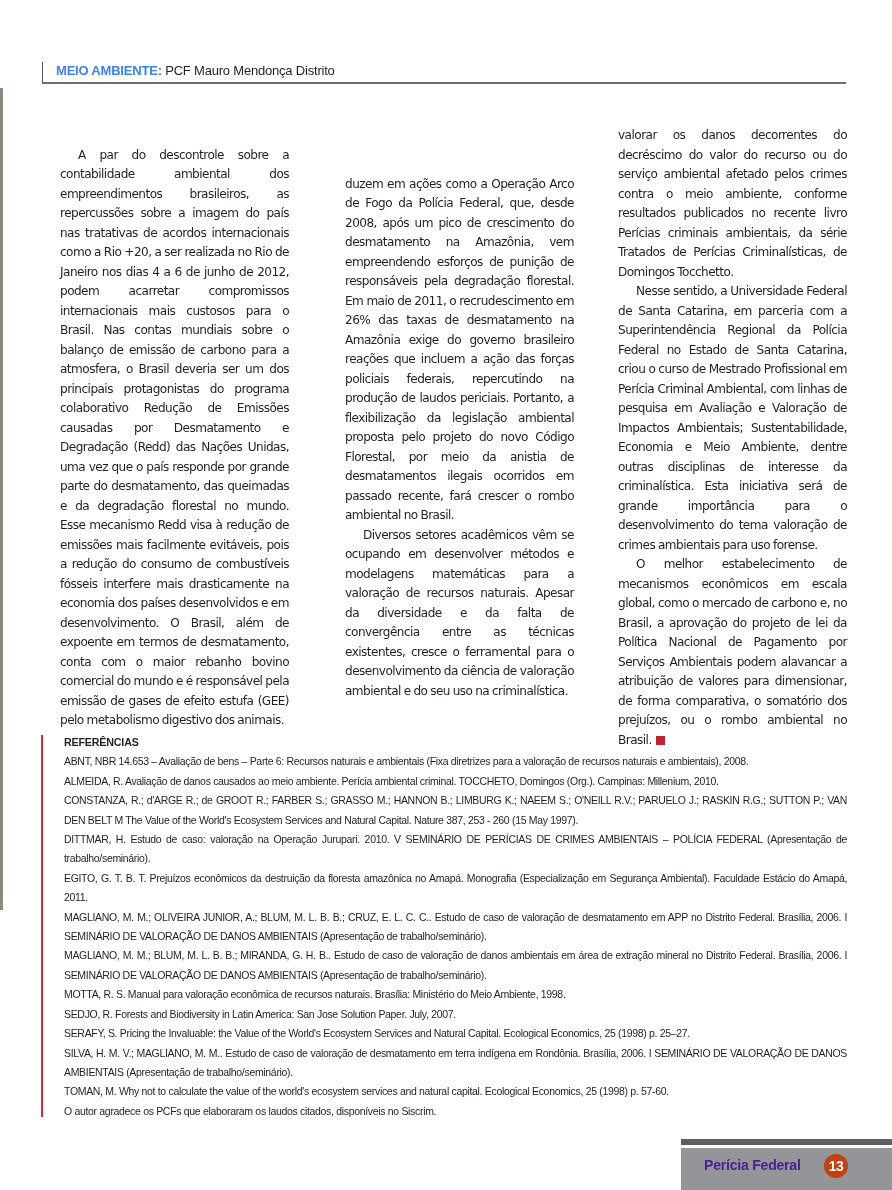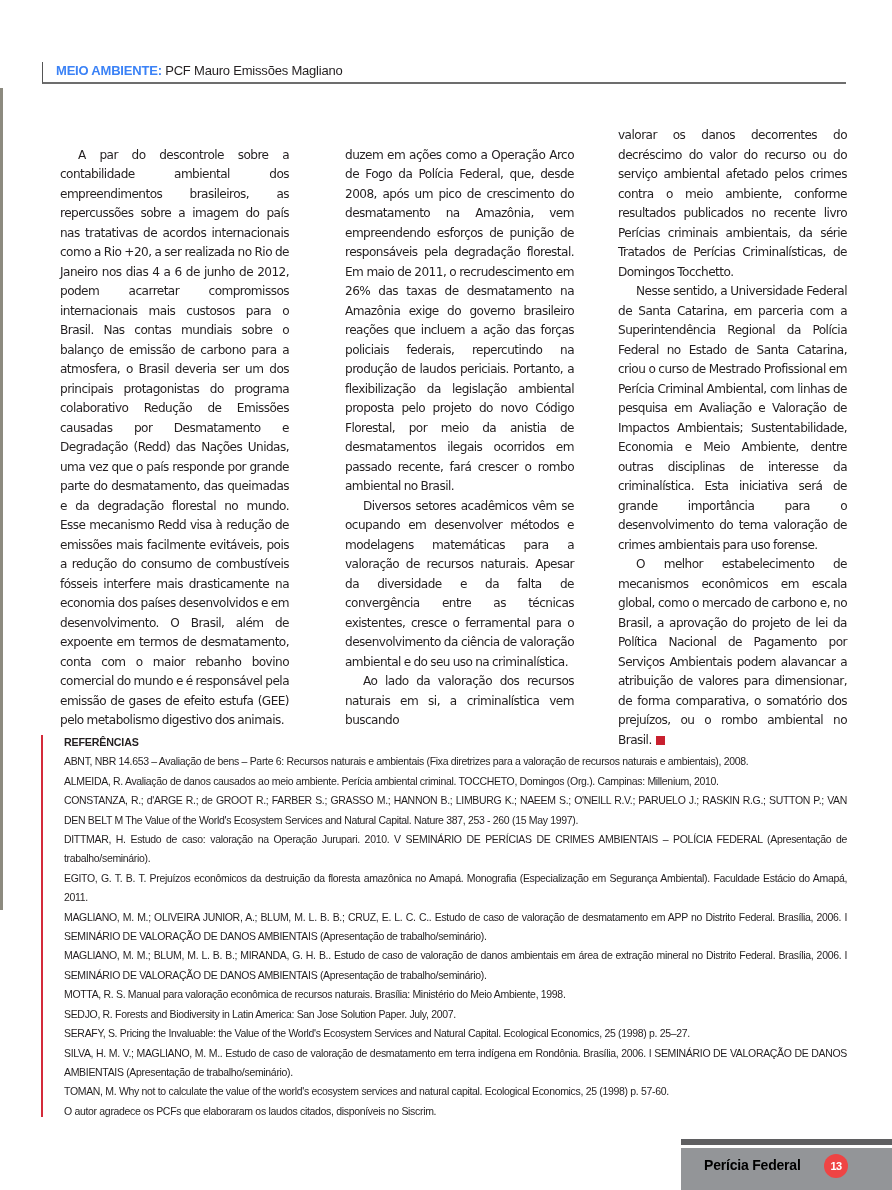--- a/index.html
+++ b/index.html
@@ -62,47 +62,46 @@
     position: absolute; left: 681px; top: 1139px; width: 211px; height: 6px;
     background: #5f5f61;
   }
   .footer {
     position: absolute; left: 681px; top: 1148px; width: 211px; height: 42px;
     background: #939598;
   }
   .footer .mag {
     position: absolute; left: 23px; top: 9px;
     font-family: "Liberation Sans", sans-serif; font-weight: bold; font-size: 14px;
-    color: #000000; letter-spacing: -0.2px;
+    color: #4c1d95; letter-spacing: -0.2px;
   }
   .footer .page {
     position: absolute; left: 143px; top: 6px; width: 24px; height: 24px;
-    border-radius: 50%; background: #ef4444; color: #fff;
-    font-family: "Liberation Sans", sans-serif; font-weight: bold; font-size: 11px;
+    border-radius: 50%; background: #c2410c; color: #fff;
+    font-family: "Liberation Sans", sans-serif; font-weight: bold; font-size: 14px;
     line-height: 24px; text-align: center; letter-spacing: -0.5px;
   }
 </style>
 </head>
 <body>
 
 <div class="left-band"></div>
 
 <div class="header">
   <span class="section">MEIO AMBIENTE:</span>
-  <span class="author">PCF Mauro Emissões Magliano</span>
+  <span class="author">PCF Mauro Mendonça Distrito</span>
 </div>
 
 <div class="columns">
   <div class="col col1">
     <p>A par do descontrole sobre a contabilidade ambiental dos empreendimentos brasileiros, as repercussões sobre a imagem do país nas tratativas de acordos internacionais como a Rio +20, a ser realizada no Rio de Janeiro nos dias 4 a 6 de junho de 2012, podem acarretar compromissos internacionais mais custosos para o Brasil. Nas contas mundiais sobre o balanço de emissão de carbono para a atmosfera, o Brasil deveria ser um dos principais protagonistas do programa colaborativo Redução de Emissões causadas por Desmatamento e Degradação (Redd) das Nações Unidas, uma vez que o país responde por grande parte do desmatamento, das queimadas e da degradação florestal no mundo. Esse mecanismo Redd visa à redução de emissões mais facilmente evitáveis, pois a redução do consumo de combustíveis fósseis interfere mais drasticamente na economia dos países desenvolvidos e em desenvolvimento. O Brasil, além de expoente em termos de desmatamento, conta com o maior rebanho bovino comercial do mundo e é responsável pela emissão de gases de efeito estufa (GEE) pelo metabolismo digestivo dos animais.</p>
   </div>
   <div class="col col2">
     <p class="noindent">duzem em ações como a Operação Arco de Fogo da Polícia Federal, que, desde 2008, após um pico de crescimento do desmatamento na Amazônia, vem empreendendo esforços de punição de responsáveis pela degradação florestal. Em maio de 2011, o recrudescimento em 26% das taxas de desmatamento na Amazônia exige do governo brasileiro reações que incluem a ação das forças policiais federais, repercutindo na produção de laudos periciais. Portanto, a flexibilização da legislação ambiental proposta pelo projeto do novo Código Florestal, por meio da anistia de desmatamentos ilegais ocorridos em passado recente, fará crescer o rombo ambiental no Brasil.</p>
     <p>Diversos setores acadêmicos vêm se ocupando em desenvolver métodos e modelagens matemáticas para a valoração de recursos naturais. Apesar da diversidade e da falta de convergência entre as técnicas existentes, cresce o ferramental para o desenvolvimento da ciência de valoração ambiental e do seu uso na criminalística.</p>
-    <p>Ao lado da valoração dos recursos naturais em si, a criminalística vem buscando</p>
   </div>
   <div class="col col3">
     <p class="noindent">valorar os danos decorrentes do decréscimo do valor do recurso ou do serviço ambiental afetado pelos crimes contra o meio ambiente, conforme resultados publicados no recente livro Perícias criminais ambientais, da série Tratados de Perícias Criminalísticas, de Domingos Tocchetto.</p>
     <p>Nesse sentido, a Universidade Federal de Santa Catarina, em parceria com a Superintendência Regional da Polícia Federal no Estado de Santa Catarina, criou o curso de Mestrado Profissional em Perícia Criminal Ambiental, com linhas de pesquisa em Avaliação e Valoração de Impactos Ambientais; Sustentabilidade, Economia e Meio Ambiente, dentre outras disciplinas de interesse da criminalística. Esta iniciativa será de grande importância para o desenvolvimento do tema valoração de crimes ambientais para uso forense.</p>
     <p><span>O melhor estabelecimento de mecanismos econômicos em escala global, como o mercado de carbono e, no Brasil, a aprovação do projeto de lei da Política Nacional de Pagamento por Serviços Ambientais podem alavancar a atribuição de valores para dimensionar, de forma comparativa, o somatório dos prejuízos, ou o rombo ambiental no Brasil.</span><span class="endmark"></span></p>
   </div>
 </div>
 
 <div class="refs-rule"></div>
 <div class="refs">

